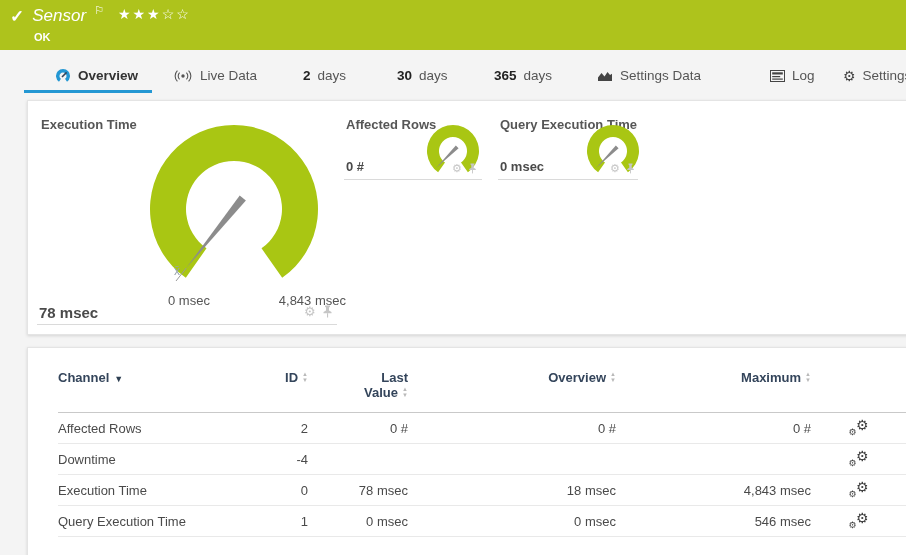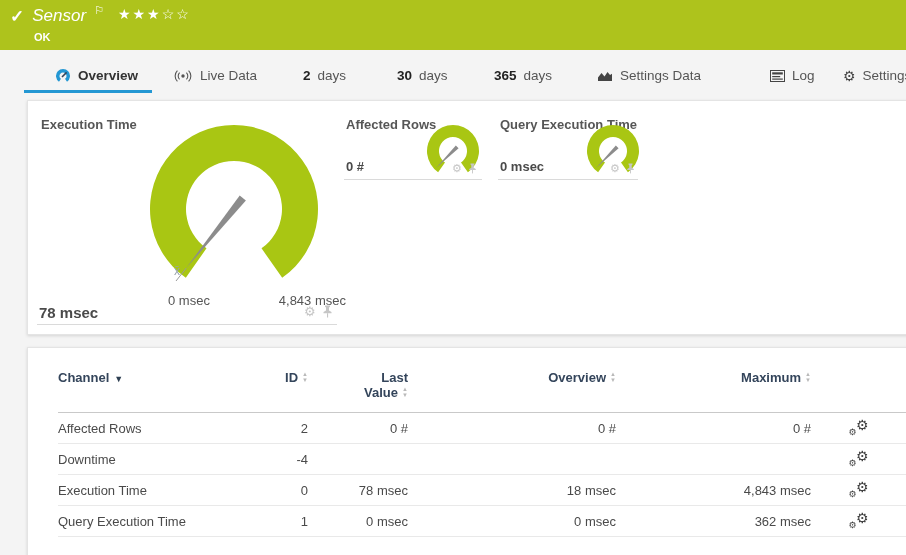--- a/index.html
+++ b/index.html
@@ -267,19 +267,19 @@
           <td>78 msec</td>
           <td>18 msec</td>
           <td>4,843 msec</td>
           <td class="c-gear"><span class="twogears"><span class="g-big">⚙</span><span class="g-small">⚙</span></span></td>
         </tr>
         <tr>
           <td class="c-channel">Query Execution Time</td>
           <td>1</td>
           <td>0 msec</td>
           <td>0 msec</td>
-          <td>362 msec</td>
+          <td>546 msec</td>
           <td class="c-gear"><span class="twogears"><span class="g-big">⚙</span><span class="g-small">⚙</span></span></td>
         </tr>
       </tbody>
     </table>
   </div>
 </div>
 
 </body></html>

